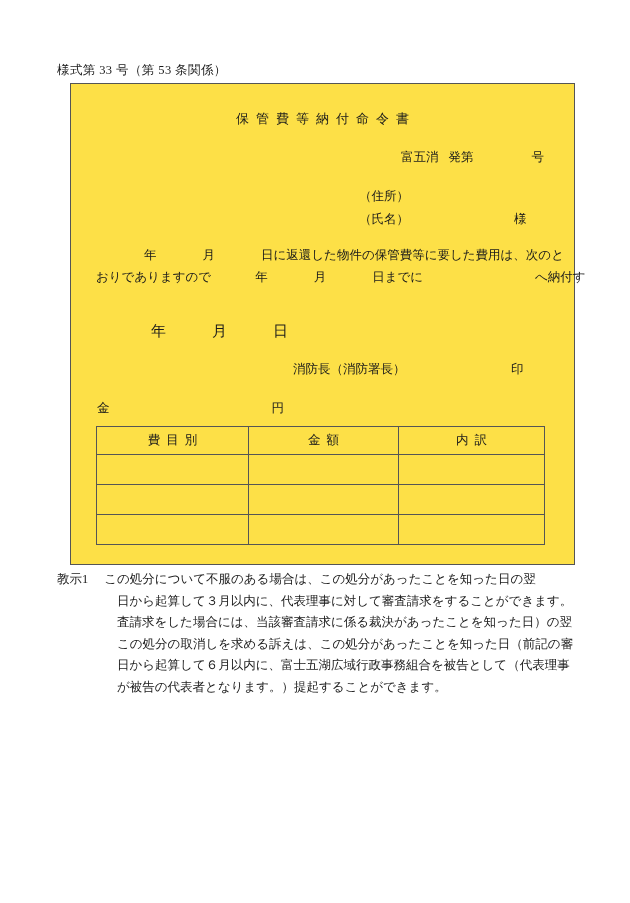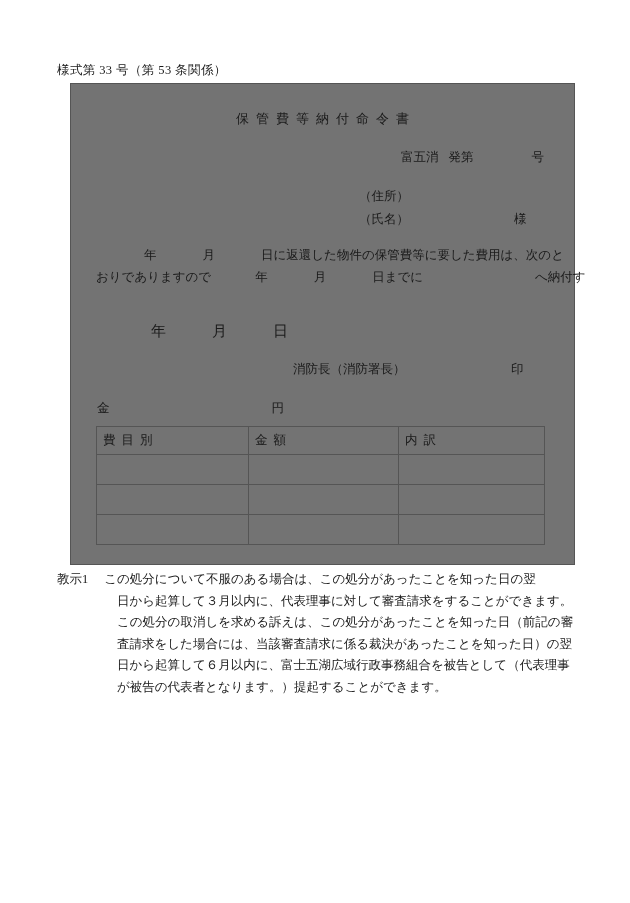--- a/index.html
+++ b/index.html
@@ -35,21 +35,21 @@
 
   
   .doc-box {
     position: absolute;
     left: 70px;
     top: 83px;
     width: 505px;
     height: 482px;
     border: 1px solid #555;
     box-sizing: border-box;
-    background: #737373;
+    background: #fde047;
   }
 
   .doc-inner {
     position: relative;
     width: 100%;
     height: 100%;
   }
 
   .doc-title {
     position: absolute;
@@ -144,21 +144,21 @@
     left: 25px;
     top: 342px;
     width: 445px;
     border-collapse: collapse;
     table-layout: fixed;
   }
   .cost-table td {
     border: 1px solid #555;
     height: 27px;
     font-size: 12.5px;
-    text-align: left;
+    text-align: center;
     padding: 0;
   }
   .cost-table .th-cell {
     letter-spacing: 6px;
     text-indent: 6px;
   }
   .cost-table td.c1 { width: 151px; }
   .cost-table td.c2 { width: 149px; }
   .cost-table td.c3 { width: 145px; }
   .cost-table tr.data-row td { height: 29px; }
@@ -238,19 +238,19 @@
           </tr>
         </tbody>
       </table>
 
     </div>
   </div>
 
   <div class="instructions">
     <div class="ins-line"><span>教示</span><span>1</span><span class="lbl-gap"></span><span>この処分について不服のある場合は、この処分があったことを知った日の翌</span></div>
     <div class="ins-line ins-indent"><span>日から起算して３月以内に、代表理事に対して審査請求をすることができます。</span></div>
+    <div class="ins-line ins-indent"><span>査請求をした場合には、当該審査請求に係る裁決があったことを知った日）の翌</span></div>
     <div class="ins-line ins-indent"><span>この処分の取消しを求める訴えは、この処分があったことを知った日（前記の審</span></div>
-    <div class="ins-line ins-indent"><span>査請求をした場合には、当該審査請求に係る裁決があったことを知った日）の翌</span></div>
     <div class="ins-line ins-indent"><span>日から起算して６月以内に、富士五湖広域行政事務組合を被告として（代表理事</span></div>
     <div class="ins-line ins-indent"><span>が被告の代表者となります。）提起することができます。</span></div>
   </div>
 
 </div>
 
 </body></html>

